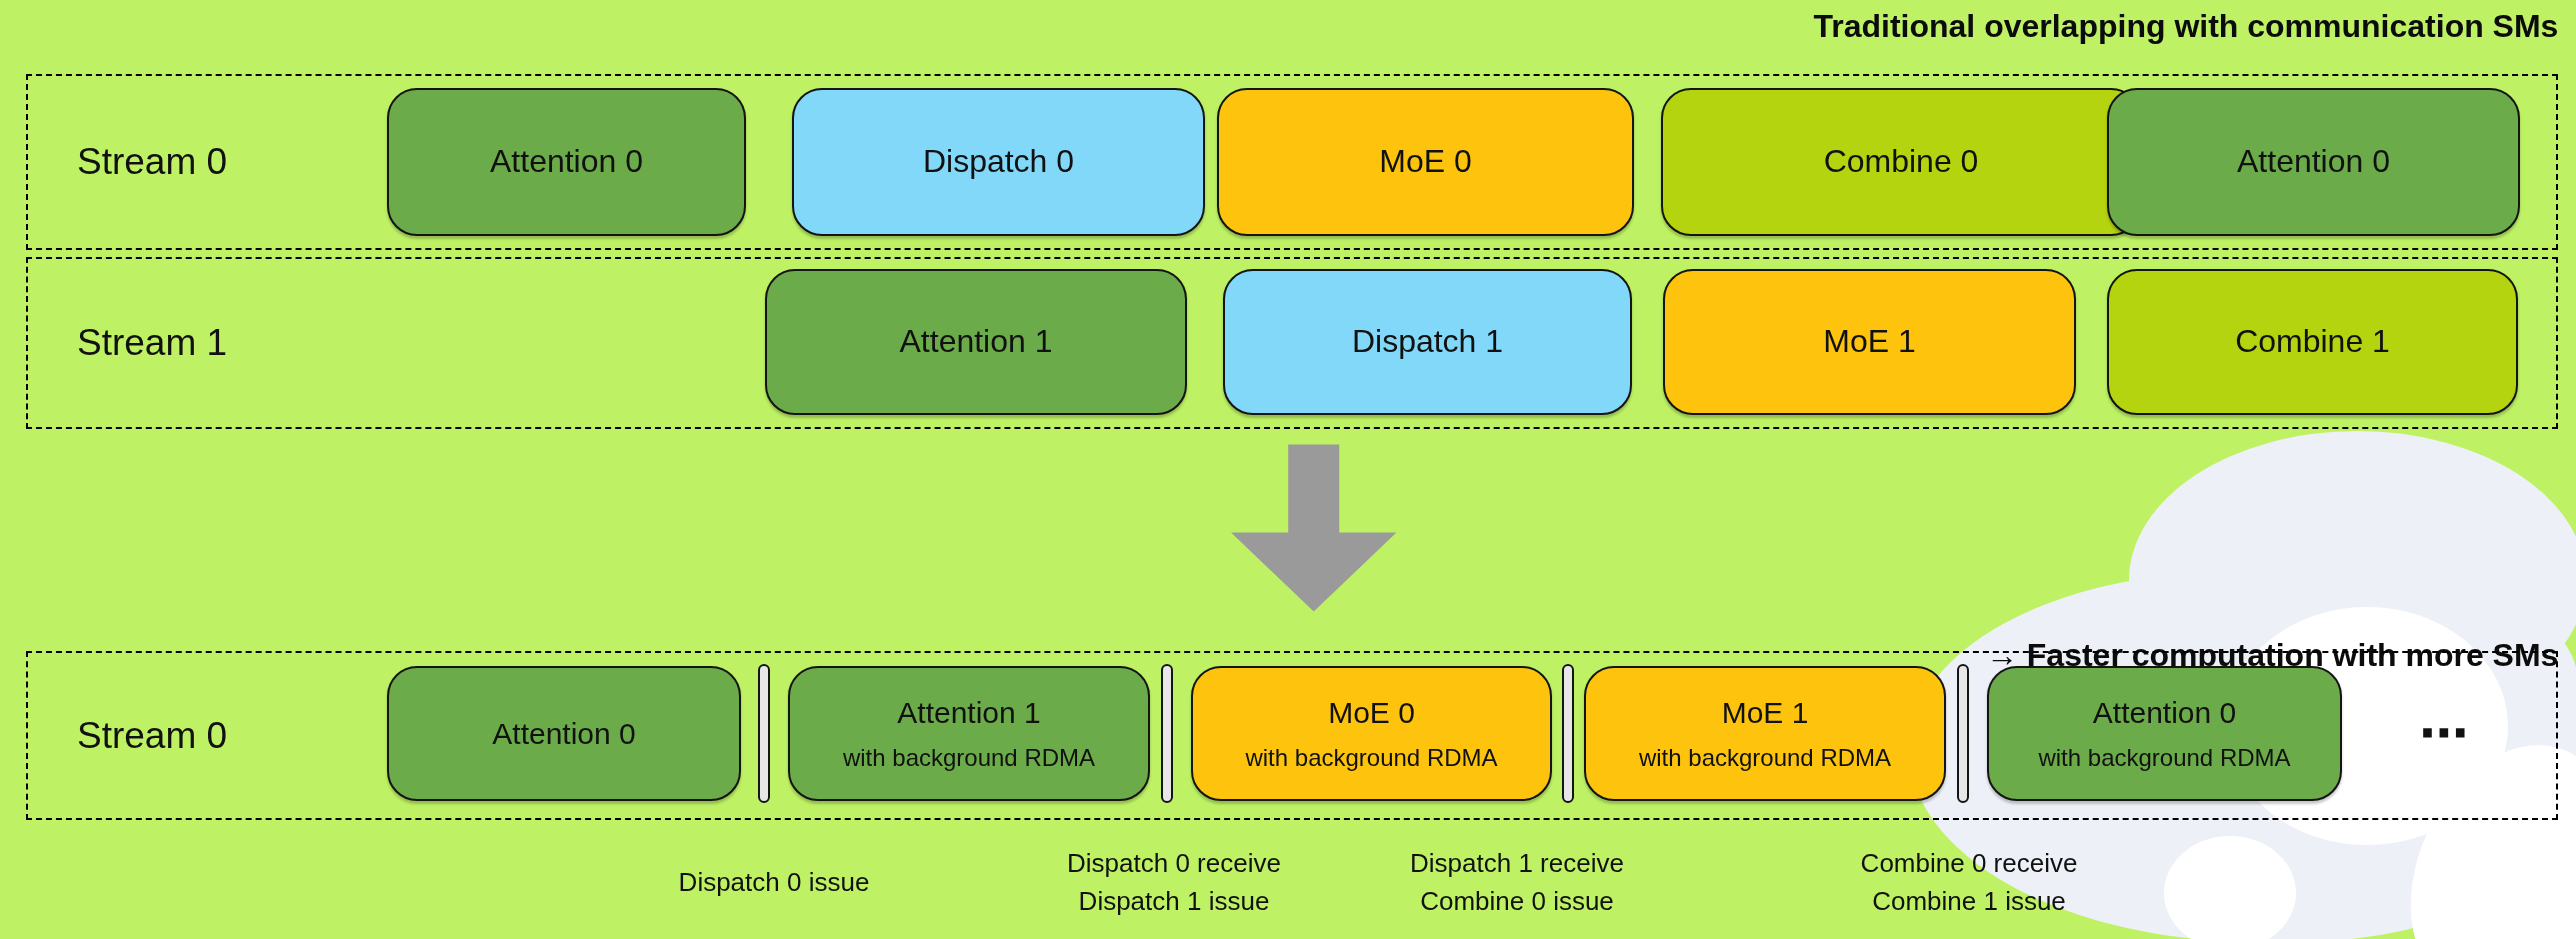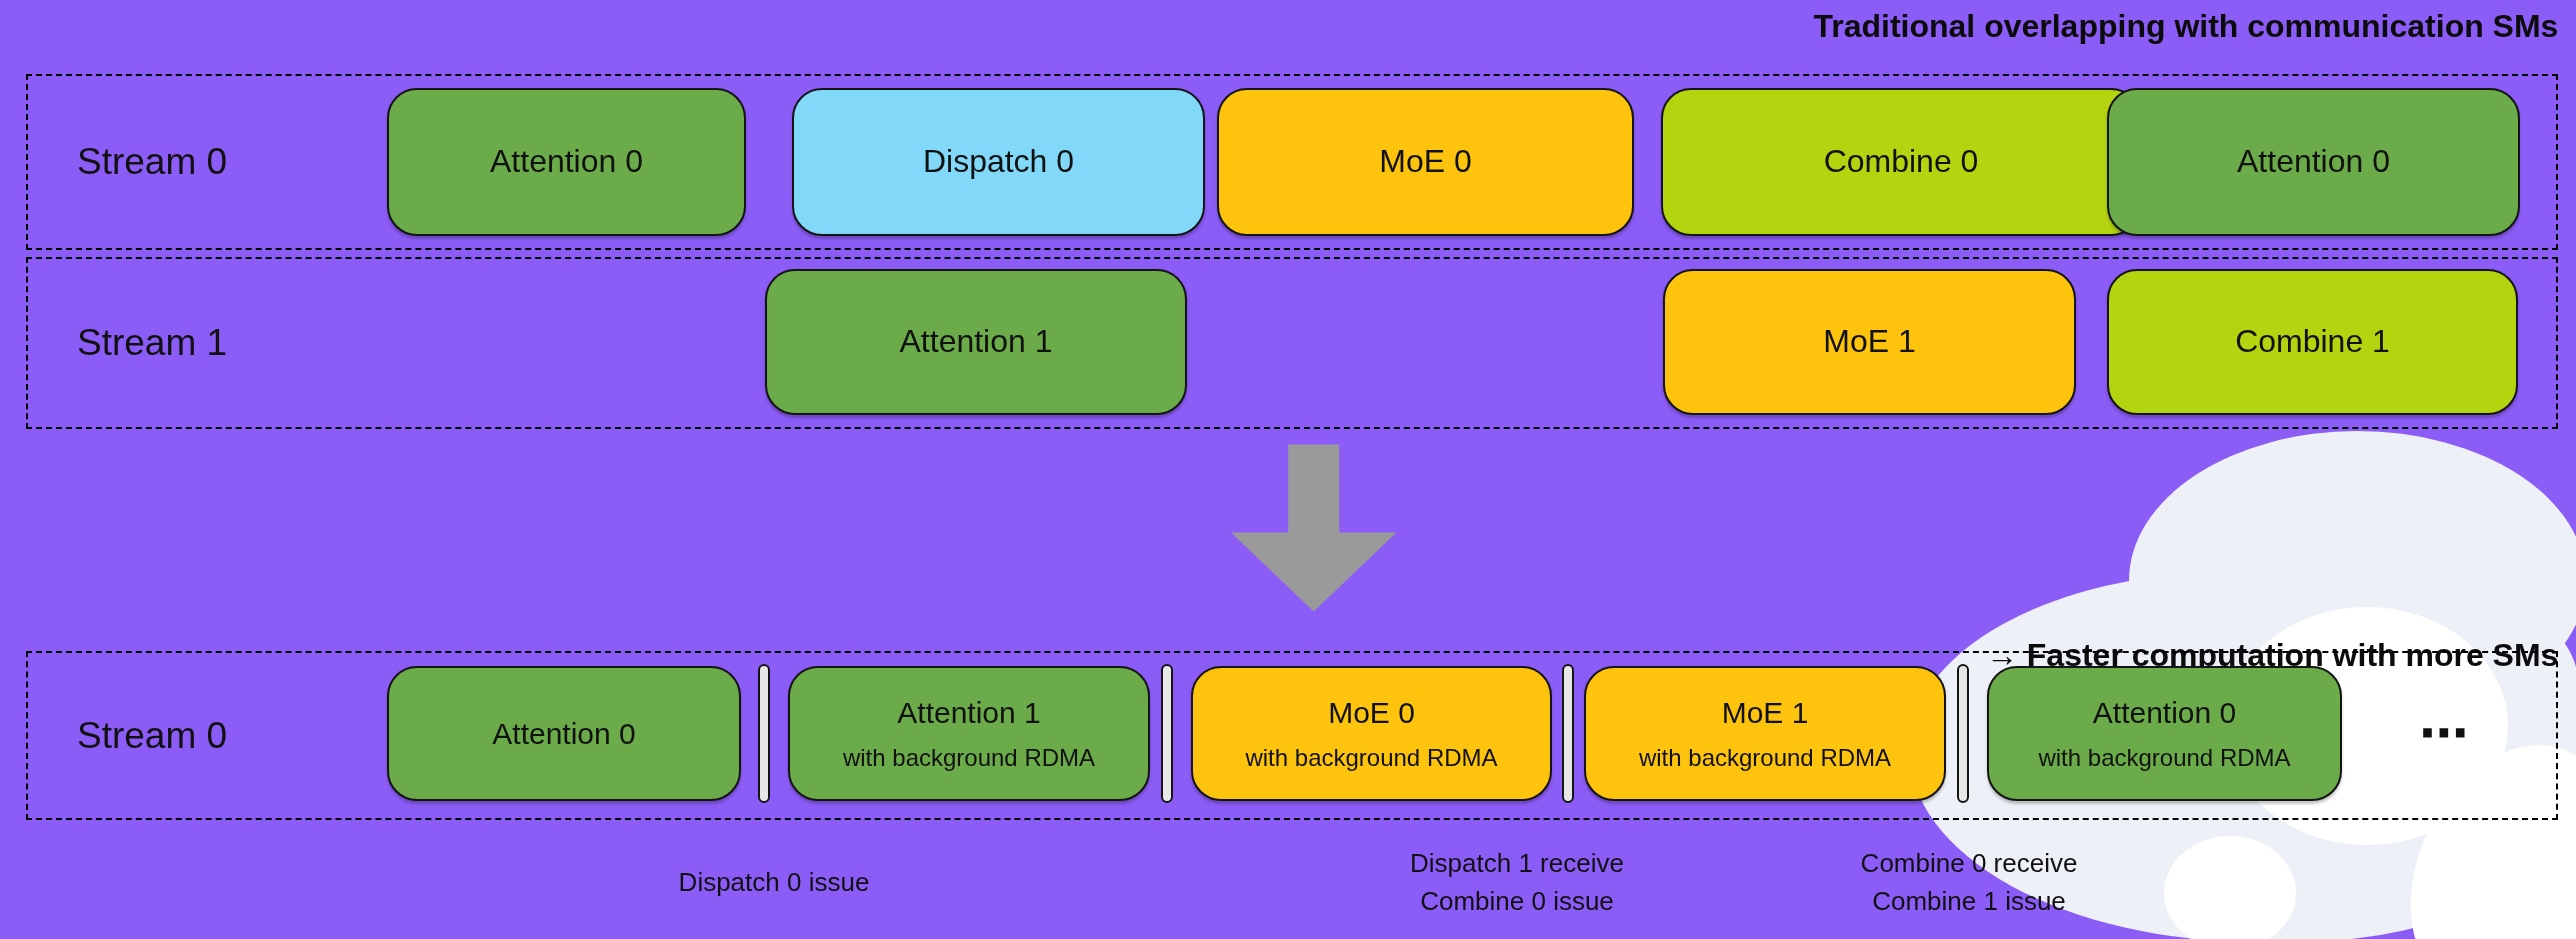--- a/index.html
+++ b/index.html
@@ -1,17 +1,17 @@
 <!DOCTYPE html>
 <html style="font-size:14px"><head>
 <meta charset="utf-8">
 <style>
   html,body{margin:0;padding:0;background:#fff;}
   #page{
-    position:relative;width:2576px;height:940px;background:#8b5cf6;overflow:hidden;
+    position:relative;width:2576px;height:940px;background:#bef264;overflow:hidden;
     font-family:"Liberation Sans","DejaVu Sans",sans-serif;color:#111;
   }
   .layer{position:absolute;inset:0;}
   
   .blob{position:absolute;}
   
   .box{position:absolute;border:2.6px dashed #000;background:transparent;box-sizing:border-box;}
   .stream-label{
     position:absolute;display:flex;align-items:center;
     font-size:37px;color:#111;padding-left:51px;box-sizing:border-box;
@@ -78,20 +78,23 @@
   <div class="block" style="left: 2107px; top: 88px; width: 413px; height: 148px; background-color: rgb(108, 171, 73);">
     <div class="t">Attention 0</div>
   </div>
 
   <div class="box" style="left:26px;top:257px;width:2532px;height:172px;"></div>
   <div class="stream-label" style="left:26px;top:257px;height:172px;">Stream 1</div>
 
   <div class="block" style="left: 765px; top: 269px; width: 422px; height: 146px; background-color: rgb(108, 171, 73);">
     <div class="t">Attention 1</div>
   </div>
+  <div class="block" style="left: 1223px; top: 269px; width: 409px; height: 146px; background-color: rgb(130, 216, 248);">
+    <div class="t">Dispatch 1</div>
+  </div>
   <div class="block" style="left: 1663px; top: 269px; width: 413px; height: 146px; background-color: rgb(253, 195, 13);">
     <div class="t">MoE 1</div>
   </div>
   <div class="block" style="left: 2107px; top: 269px; width: 411px; height: 146px; background-color: rgb(179, 212, 14);">
     <div class="t">Combine 1</div>
   </div>
 
   <svg style="position:absolute;left:1223px;top:440px;" width="185" height="176" viewBox="0 0 210 200">
     <polygon points="74,5 132,5 132,105 197,105 103,195 9,105 74,105" fill="#9a9a9a"></polygon>
   </svg>
@@ -131,20 +134,24 @@
     <div class="t">Attention 0</div>
     <div class="s">with background RDMA</div>
   </div>
 
   <div class="dots" style="left:2367px;top:666px;width:158px;height:135px;">⋯</div>
 
   <div class="evt" style="left:589px;">
     <div>Dispatch 0 issue</div>
     <div></div>
   </div>
+  <div class="evt" style="left:989px;">
+    <div>Dispatch 0 receive</div>
+    <div>Dispatch 1 issue</div>
+  </div>
   <div class="evt" style="left:1332px;">
     <div>Dispatch 1 receive</div>
     <div>Combine 0 issue</div>
   </div>
   <div class="evt" style="left:1784px;">
     <div>Combine 0 receive</div>
     <div>Combine 1 issue</div>
   </div>
 
 </div>

